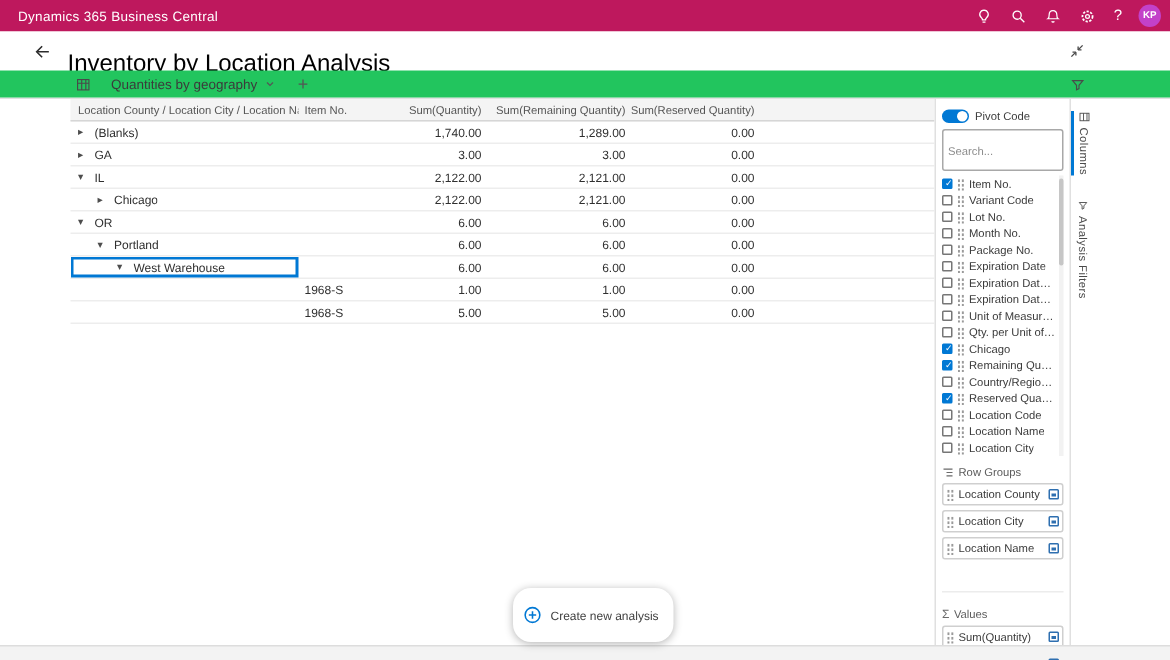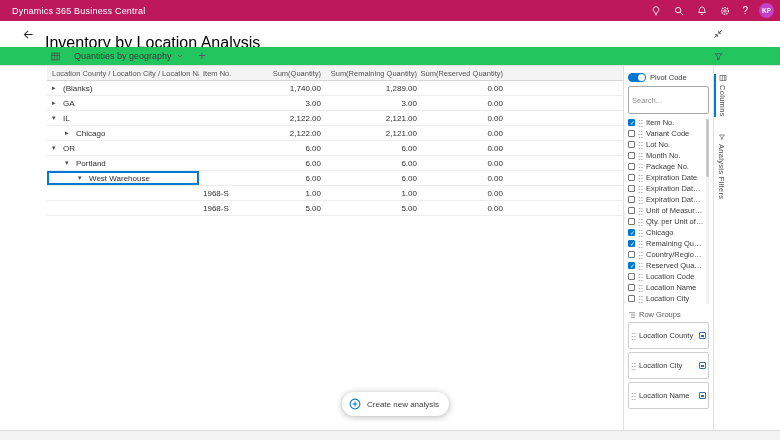--- a/index.html
+++ b/index.html
@@ -76,38 +76,38 @@
   .field{display:flex;align-items:center;gap:3px;height:11px;cursor:pointer;}
   .cb{width:7px;height:7px;border:1px solid #767676;border-radius:1px;flex:none;background:#fff;position:relative;cursor:pointer;}
   .cb[data-checked="true"]{background:var(--accent);border-color:var(--accent);}
   .cb[data-checked="true"]::after{content:"✓";position:absolute;left:0;top:-1.5px;width:7px;text-align:center;font-size:6px;line-height:8px;color:#fff;}
   .grip{width:5px;height:8px;flex:none;background-image:radial-gradient(circle,#9a9a9a .7px,transparent .9px);background-size:2.6px 3px;cursor:grab;}
   .field .lbl,.chip .lbl{font-size:7.5px;color:#3a3a3a;white-space:nowrap;overflow:hidden;text-overflow:ellipsis;}
   .sb{position:absolute;right:0;top:0;bottom:0;width:3px;background:#f2f2f2;}
   .sb-thumb{position:absolute;top:2px;left:0;width:3px;height:58px;border-radius:2px;background:#c6c6c6;cursor:pointer;}
   .section-h{display:flex;align-items:center;gap:3px;margin:6px 0 3px;font-size:7.5px;color:var(--muted);flex:none;}
   .sigma{font-size:8px;color:#6a6a6a;line-height:8px;}
-  .chip{display:flex;align-items:center;gap:3px;height:27px;border:1px solid #cfcfcf;border-radius:2px;background:#fff;padding:0 2px;margin-bottom:3px;flex:none;cursor:pointer;}
+  .chip{display:flex;align-items:center;gap:3px;height:15px;border:1px solid #cfcfcf;border-radius:2px;background:#fff;padding:0 2px;margin-bottom:3px;flex:none;cursor:pointer;}
   .chip .lbl{flex:1;}
   .chip-ic{width:7px;height:7px;border:1px solid #2e6fb0;border-radius:1px;flex:none;position:relative;cursor:pointer;}
   .chip-ic::after{content:"";position:absolute;left:1px;top:1.5px;width:3px;height:2.5px;background:#2e6fb0;}
   .values-sec{margin-top:18px;border-top:1px solid #ececec;padding-top:4px;}
 
   
   .side-tabs{width:16px;flex:none;border-left:1px solid var(--border);background:#fff;display:flex;flex-direction:column;align-items:center;padding-top:8px;gap:16px;}
   .side-tab{display:flex;flex-direction:column;align-items:center;gap:3px;cursor:pointer;width:100%;}
   .side-tab.active{border-left:2px solid var(--accent);}
   .vtext{writing-mode:vertical-rl;font-size:7.5px;color:#4a4a4a;letter-spacing:.3px;white-space:nowrap;}
   .rgap{flex:1;background:#fff;}
 
   
   .footer-strip{height:10px;flex:none;background:#f3f3f3;border-top:1px solid #ddd;}
 
   
-  .toast{position:absolute;left:342px;top:392px;height:24px;display:flex;align-items:center;gap:5px;background:#fff;border-radius:12px;box-shadow:0 1px 6px rgba(0,0,0,.3);padding:0 10px 0 6px;cursor:pointer;z-index:5;}
+  .toast{position:absolute;left:342px;top:392px;height:36px;display:flex;align-items:center;gap:5px;background:#fff;border-radius:12px;box-shadow:0 1px 6px rgba(0,0,0,.3);padding:0 10px 0 6px;cursor:pointer;z-index:5;}
   .toast .t-lbl{font-size:8px;color:#3f3f3f;white-space:nowrap;}
 </style>
 </head>
 <body>
 
 <div class="app">
 
   <header class="topbar">
     <span class="tb-title">Dynamics 365 Business Central</span>
     <div class="tb-icons">

